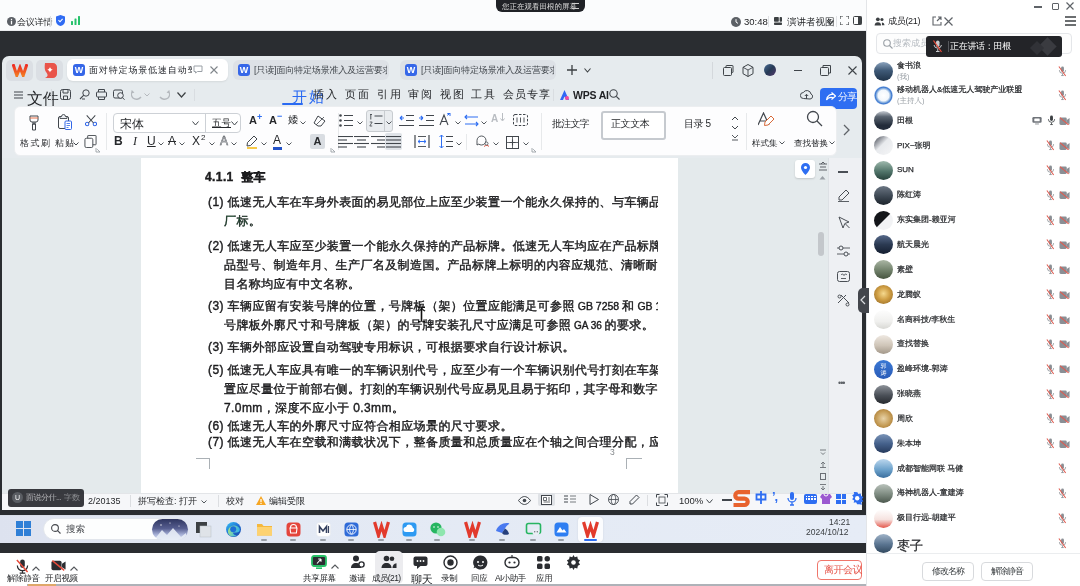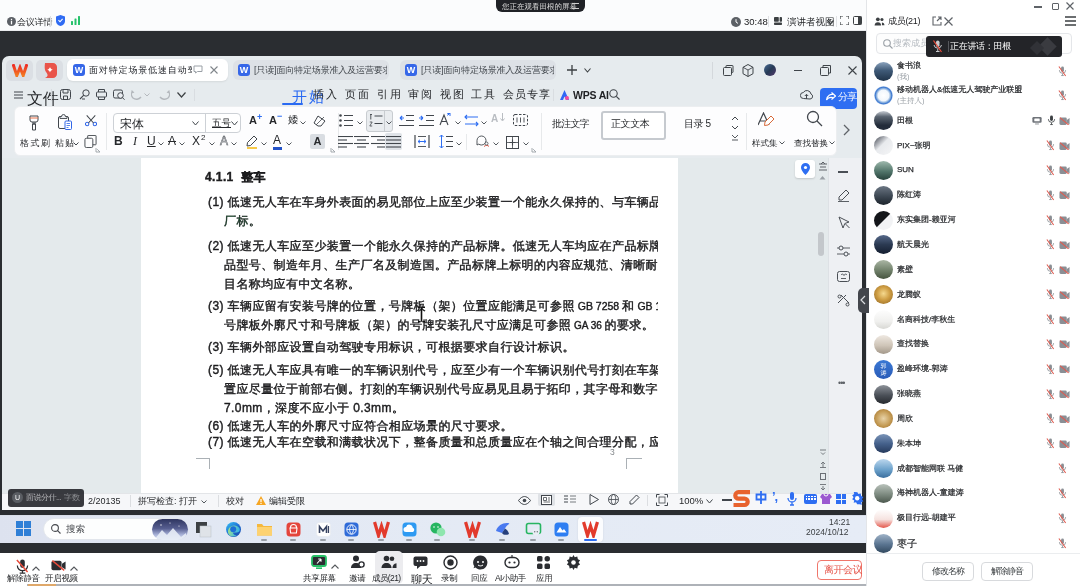--- a/index.html
+++ b/index.html
@@ -1013,21 +1013,21 @@
     <path d="M1 0.5l7.5 10.5" stroke="#e05a4f" stroke-width="1.2"></path>
   </svg>
 <div class="ab" style="left:874px;top:508.79999999999995px;width:19px;height:19px;border-radius:50%;background:linear-gradient(180deg,#fff 0%,#f6e3e0 55%,#e4564a 100%)"></div>
 <div class="t" style="left:897px;top:513.3px;font-size:8px;color:#2b2d30;-webkit-text-stroke:0.25px #2b2d30">极目行远-胡建平</div>
 <svg class="ab" style="left:1058px;top:512.8px" width="9" height="11" viewBox="0 0 10 12">
     <rect x="3.4" y="0.5" width="3.2" height="6" rx="1.6" fill="#8a8f95"></rect>
     <path d="M1.5 4.5a3.5 3.5 0 0 0 7 0M5 8.5v2M3.5 10.5h3" stroke="#8a8f95" stroke-width="0.9" fill="none"></path>
     <path d="M1 0.5l7.5 10.5" stroke="#e05a4f" stroke-width="1.2"></path>
   </svg>
 <div class="ab" style="left:874px;top:533.6500000000001px;width:19px;height:19px;border-radius:50%;background:linear-gradient(180deg,#9fb3c8 0%,#5a7490 55%,#32495f 100%)"></div>
-<div class="t" style="left:897px;top:538.1500000000001px;font-size:10px;color:#2b2d30;-webkit-text-stroke:0.25px #2b2d30">枣子</div>
+<div class="t" style="left:897px;top:538.1500000000001px;font-size:13px;color:#2b2d30;-webkit-text-stroke:0.25px #2b2d30">枣子</div>
 <svg class="ab" style="left:1058px;top:537.6500000000001px" width="9" height="11" viewBox="0 0 10 12">
     <rect x="3.4" y="0.5" width="3.2" height="6" rx="1.6" fill="#8a8f95"></rect>
     <path d="M1.5 4.5a3.5 3.5 0 0 0 7 0M5 8.5v2M3.5 10.5h3" stroke="#8a8f95" stroke-width="0.9" fill="none"></path>
     <path d="M1 0.5l7.5 10.5" stroke="#e05a4f" stroke-width="1.2"></path>
   </svg>
 <div class="ab" style="left:878px;top:363.20000000000005px;width:11px;height:7px;color:#fff;font-size:6px;line-height:7px;text-align:center">郭涛</div>
 <div class="ab" style="left:867px;top:553px;width:213px;height:33px;background:#fff;border-top:1px solid #ebedef"></div>
 <div class="ab" style="left:922px;top:562px;width:52px;height:19px;border:1px solid #d8dadd;border-radius:4px;background:#fff"></div>
 <div class="t" style="left:932px;top:566px;font-size:9px;color:#3c4043;letter-spacing:-1px">修改名称</div>
 <div class="ab" style="left:981px;top:562px;width:52px;height:19px;border:1px solid #d8dadd;border-radius:4px;background:#fff"></div>

